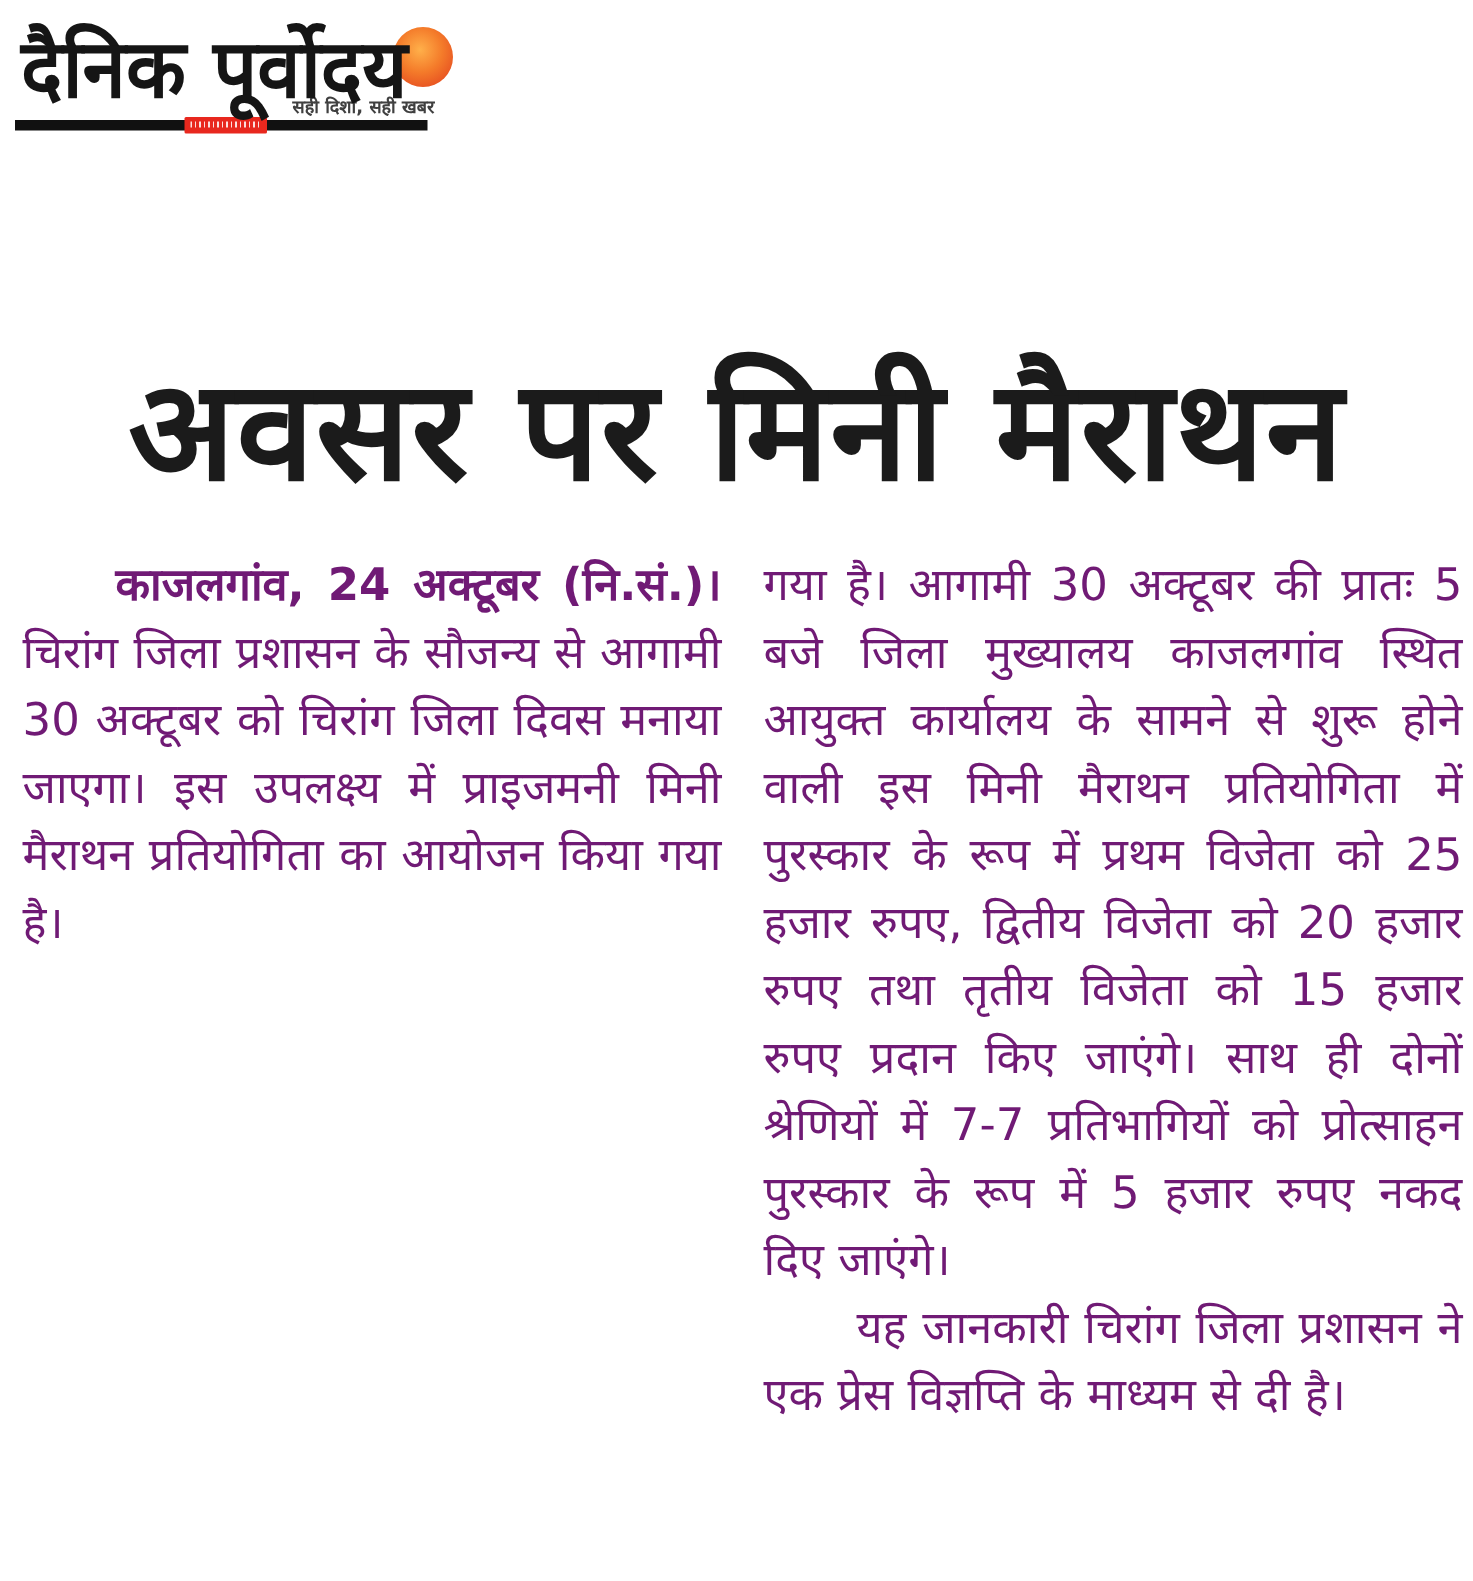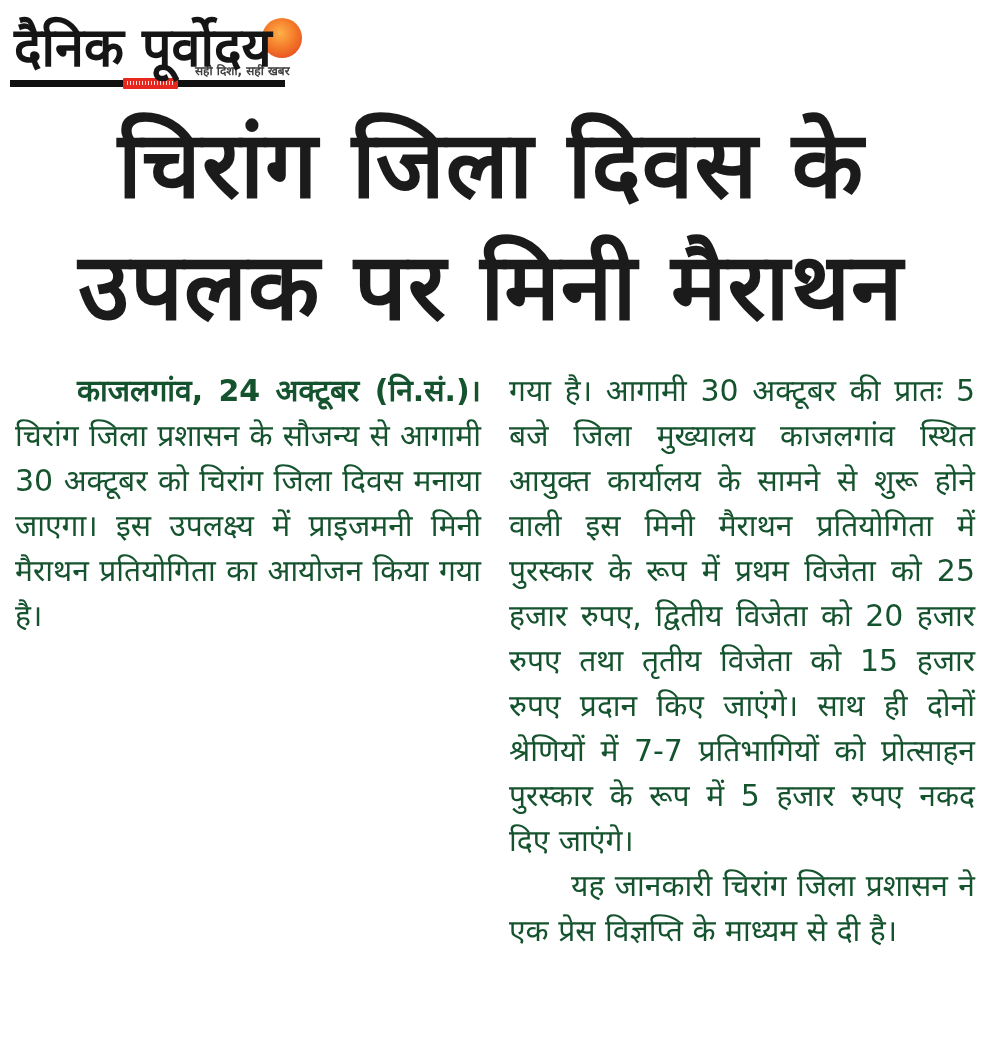--- a/index.html
+++ b/index.html
@@ -99,21 +99,21 @@
     top: 356px; left: 15px;
     width: 960px;
     display: flex;
     gap: 28px;
   }
   .col {
     width: 466px;
     font-size: 30px;
     line-height: 45px;
     text-align: justify;
-    color: #14532d;
+    color: #701a75;
   }
   .col p { text-indent: 62px; }
   .col p.no-indent { text-indent: 0; }
   .col p.fill { text-align-last: justify; }
   .dateline { font-weight: bold; }
 </style>
 </head>
 <body>
 
 <div class="page">
@@ -123,22 +123,22 @@
       <span class="sun"></span>
       <h1 class="logo">दैनिक पूर्वोदय</h1>
     </div>
     <div class="tagline">सही दिशा, सही खबर</div>
     <div class="rule">
       <span class="strip"></span>
     </div>
   </header>
 
   <h2 class="headline">
-    <span>चिरांग जिला दिवस के</span><br>
-    <span>उपलक पर मिनी मैराथन</span>
+    <br>
+    <span>अवसर पर मिनी मैराथन</span>
   </h2>
 
   <main class="article-body">
 
     <section class="col">
       <p>
         <span class="dateline">काजलगांव, 24 अक्टूबर (नि.सं.)।</span><span> चिरांग जिला प्रशासन के सौजन्य से आगामी 30 अक्टूबर को चिरांग जिला दिवस मनाया जाएगा। इस उपलक्ष्य में प्राइजमनी मिनी मैराथन प्रतियोगिता का आयोजन किया गया है।</span>
       </p>
     </section>
 

